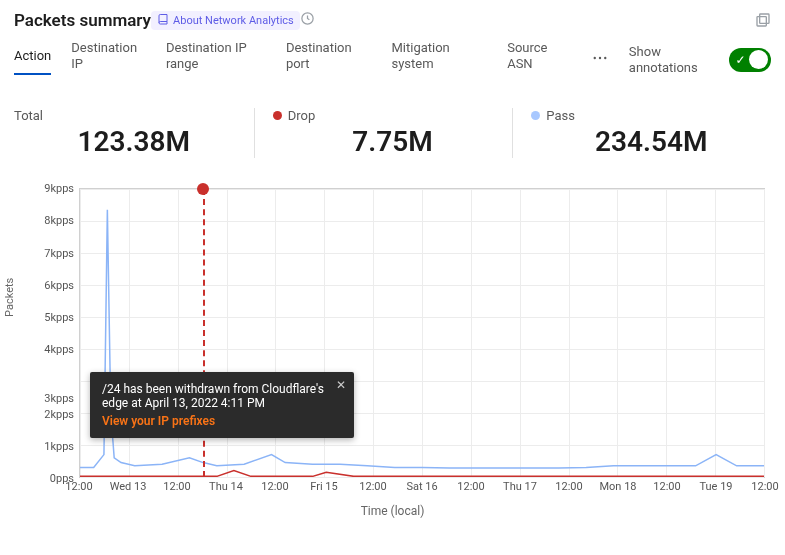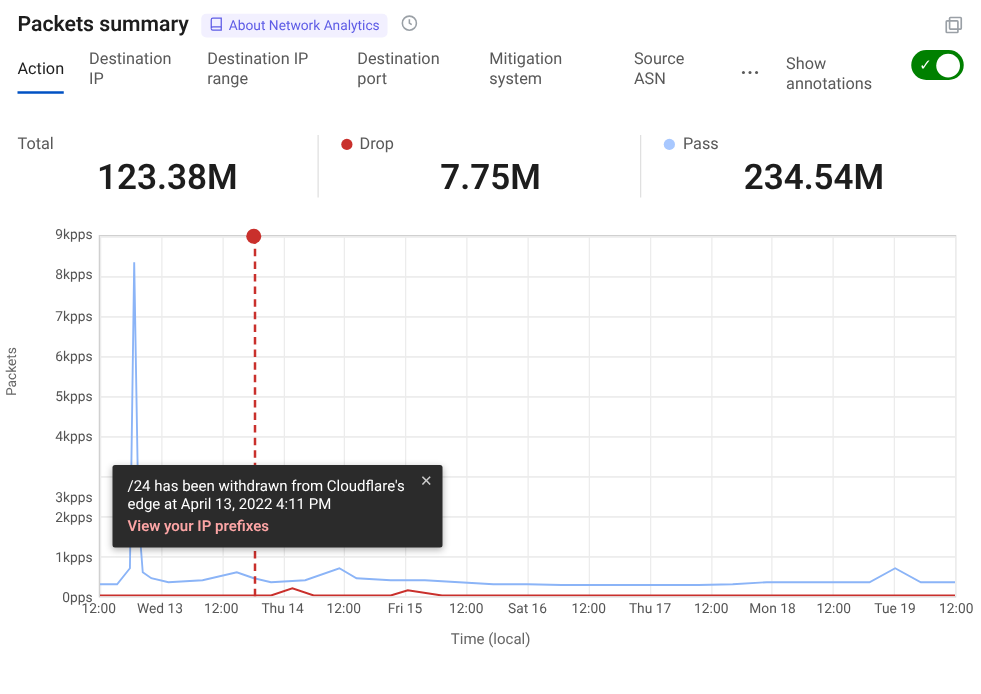--- a/index.html
+++ b/index.html
@@ -1,27 +1,27 @@
 <!DOCTYPE html>
 <html><head>
 <meta charset="utf-8">
 <style>
   * { box-sizing: border-box; margin: 0; padding: 0; }
   body { font-family: -apple-system, BlinkMacSystemFont, "Segoe UI", Roboto, sans-serif; background: #fff; color: #1d1d1d; width: 785px; height: 555px; overflow: hidden; position: relative; }
-  .header { display: flex; align-items: center; gap: 10px; padding: 10px 14px 6px 14px; }
+  .header { display: flex; align-items: center; padding: 10px 14px 6px 14px; }
   .title { font-size: 17px; font-weight: 600; }
   .badge { display: inline-flex; align-items: center; gap: 4px; background: #f2f0ff; border-radius: 4px; padding: 2px 6px; font-size: 11px; color: #5e5ce6; }
   .clock-ico { color: #9aa0a6; font-size: 14px; }
   .popout { margin-left: auto; color: #9aa0a6; cursor: pointer; display: inline-flex; }
   .tabs { display: flex; align-items: center; gap: 20px; padding: 0 14px 10px 14px; font-size: 13px; color: #595959; border-bottom: 1px solid transparent; }
   .tab { padding: 4px 0 10px 0; border-bottom: 2px solid transparent; cursor: pointer; line-height: 1.2; }
   .tab.active { border-bottom-color: #0051c3; color: #1d1d1d; }
   .tab.multi { max-width: 100px; }
   .ellipsis { color: #595959; cursor: pointer; }
-  .showtoggle { display: flex; gap: 8px; margin-left: auto; }
+  .showtoggle { display: flex; align-items: center; gap: 8px; margin-left: auto; }
   .toggle { width: 46px; height: 24px; background: #008000; border-radius: 14px; position: relative; display: flex; align-items: center; padding: 0 3px; justify-content: flex-end; cursor: pointer; }
   .toggle .knob { width: 19px; height: 19px; background: #fff; border-radius: 50%; }
   .toggle .check { position: absolute; left: 6px; color: #fff; font-size: 12px; }
   .stats { display: flex; padding: 14px 14px 4px 14px; gap: 0; }
   .stat { flex: 1; border-left: 1px solid #e0e0e0; padding-left: 18px; text-align: center; }
   .stat:first-child { border-left: none; padding-left: 0; }
   .stat .label { font-size: 13px; color: #595959; display: flex; align-items: center; gap: 6px; }
   .stat .value { font-size: 28px; font-weight: 600; margin-top: 2px; }
   .dot { width: 9px; height: 9px; border-radius: 50%; display: inline-block; }
   .dot.red { background: #c9302c; }
@@ -31,21 +31,21 @@
   .plot { position: absolute; left: 65px; right: 6px; top: 8px; bottom: 42px; border: 1px solid #d0d0d0; }
   .grid-v { position: absolute; top: 0; bottom: 0; width: 1px; background: #ececec; }
   .grid-h { position: absolute; left: 0; right: 0; height: 1px; background: #ececec; }
   .ytick { position: absolute; right: calc(100% - 60px); font-size: 11px; color: #555; transform: translateY(-50%); }
   .xtick { position: absolute; top: calc(100% - 40px); font-size: 11px; color: #555; transform: translateX(-50%); white-space: nowrap; }
   .xlabel { position: absolute; bottom: 2px; left: 50%; transform: translateX(-50%); font-size: 12px; color: #666; }
   .ann-line { position: absolute; top: 0; bottom: 0; border-left: 2px dashed #c9302c; }
   .ann-dot { position: absolute; width: 12px; height: 12px; background: #c9302c; border-radius: 50%; transform: translate(-50%,-50%); }
   .tooltip { position: absolute; background: #2b2b2b; color: #fff; font-size: 12px; padding: 10px 12px; border-radius: 2px; width: 264px; box-shadow: 0 2px 6px rgba(0,0,0,0.3); }
   .tooltip .close { position: absolute; top: 6px; right: 8px; color: #ccc; font-size: 12px; cursor: pointer; }
-  .tooltip .link { color: #fca5a5; font-weight: 600; cursor: pointer; margin-top: 4px; display: block; }
+  .tooltip .link { color: #f97316; font-weight: 600; cursor: pointer; margin-top: 4px; display: block; }
   svg.lines { position: absolute; left: 0; top: 0; width: 100%; height: 100%; }
   .book-icon svg { width: 12px; height: 12px; }
 </style>
 </head>
 <body>
 
 <div class="header">
   <span class="title">Packets summary</span>
   <span class="badge">
     <span class="book-icon">

